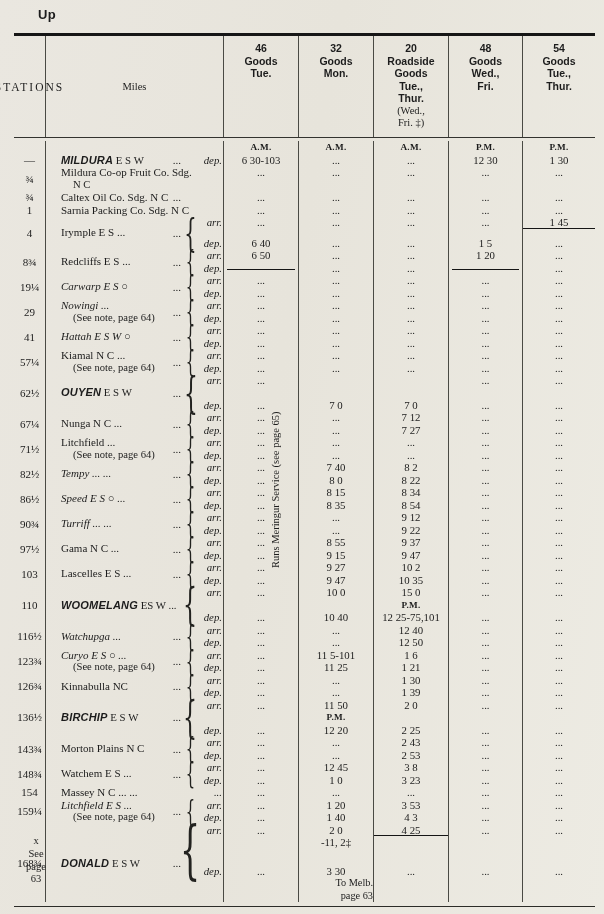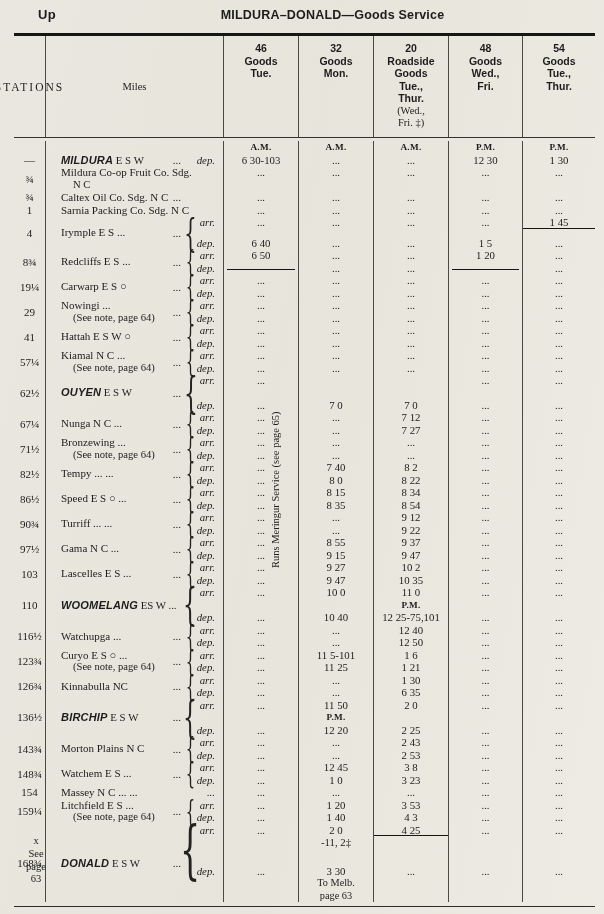--- a/index.html
+++ b/index.html
@@ -20,51 +20,50 @@
   .hs{display:flex;align-items:center;justify-content:center;font-size:11.5px;letter-spacing:2px;}
   .ht{padding-top:6px;text-align:center;font:bold 10.5px "Liberation Sans",sans-serif;line-height:12.5px;}
   .htl{white-space:nowrap;}
   .htl.sub{font-family:Liberation Serif, serif;font-weight:normal;font-size:10.5px;}
   .tbody{position:relative;border-bottom:1.5px solid #2c2c28;padding:3px 0 4px 0;}
   .cm{display:flex;align-items:center;justify-content:center;font-size:11px;text-align:center;}
   .cs{border-left:1px solid #4a4a44;position:relative;display:flex;flex-direction:column;
       justify-content:center;padding-left:15px;}
   .snm{line-height:12.5px;white-space:nowrap;font-size:11px;}
   .snm .b{font-family:"Liberation Sans",sans-serif;font-weight:bold;font-size:11px;letter-spacing:.2px;font-style:italic;}
-  .snm .i{text-align:right;}
+  .snm .i{font-style:italic;text-align:right;}
   .snm .sfx{font-size:10.8px;margin-top:36px;}
   .note{line-height:12.5px;padding-left:12px;font-size:10.6px;white-space:nowrap;}
   .lblcol{position:absolute;right:1px;top:0;width:30px;}
-  .ll{height:12.5px;line-height:12.5px;text-align:right;padding-right:7px;
+  .ll{height:12.5px;line-height:12.5px;text-align:right;padding-right:0;
       font-style:italic;font-size:10.8px;}
   .brace{position:absolute;right:27px;top:0;width:11px;display:flex;align-items:center;
       justify-content:center;overflow:visible;}
   .brace span{display:block;transform:scaleX(.5);color:#22221f;font-family:"DejaVu Serif",serif;}
   .edots{position:absolute;right:42px;top:50%;transform:translateY(-50%);font-size:11px;}
   .ct{border-left:1px solid #4a4a44;display:flex;flex-direction:column;}
   .tv{box-sizing:border-box;height:12.5px;line-height:12.5px;font-size:10.8px;width:100%;
       text-align:center;white-space:nowrap;}
   .tv.u{border-bottom:1.4px solid #151515;}
   .tv.ampm{font-weight:bold;font-size:9.2px;letter-spacing:.3px;}
-  .tv.small{font-size:10.3px;}
+  .tv.small{font-size:10.3px;text-align:right;}
   .ruleonly{box-sizing:border-box;height:12.5px;display:flex;align-items:center;}
   .rl{width:92%;margin:3px auto 0 auto;border-top:1.4px solid #151515;}
   .sp{width:100%;}
   .rot{position:absolute;left:256px;top:256px;height:192px;width:16px;
       writing-mode:vertical-rl;transform:rotate(180deg);font-size:10.5px;
       white-space:nowrap;text-align:center;}
   .corner{position:absolute;left:0;top:697px;width:44px;text-align:center;
       font-size:10.5px;line-height:12.8px;}
 </style>
 </head>
 <body>
 
 <div class="page">
   <div class="up">Up</div>
-  <div class="title">MILDURA–DONALD—Goods Service</div>
   <div class="table">
     <div class="thead" id="thead">
       <div class="hc hs">STATIONS</div>
       <div class="hc hm">Miles</div>
     <div class="hc ht">
           <div class="htl">46</div>
           <div class="htl">Goods</div>
           <div class="htl">Tue.</div>
         </div>
         <div class="hc ht">
@@ -495,21 +494,21 @@
             <div class="tv">...</div>
           </div>
           <div class="ct">
             <div class="tv">...</div>
             <div class="tv">...</div>
           </div>
         </div>
         <div class="blk">
           <div class="cm">71½</div>
           <div class="cs">
-            <div class="snm"><span class="">Bronzewing ...</span></div>
+            <div class="snm"><span class="">Litchfield ...</span></div>
             <div class="note">(See note, page 64)</div>
             <div class="edots">...</div>
             <div class="lblcol">
               <div class="ll">arr.</div>
               <div class="ll">dep.</div>
             </div>
             <div class="brace" style="height: 25px;">
               <span style="font-size: 29.5px; line-height: 25px;">{</span>
             </div>
           </div>
@@ -721,21 +720,21 @@
             <div class="tv">...</div>
             <div class="tv ampm"></div>
             <div class="tv">...</div>
           </div>
           <div class="ct">
             <div class="tv">10 0</div>
             <div class="tv ampm"></div>
             <div class="tv">10 40</div>
           </div>
           <div class="ct">
-            <div class="tv">11 0</div>
+            <div class="tv">15 0</div>
             <div class="tv ampm">P.M.</div>
             <div class="tv">12 25-75,101</div>
           </div>
           <div class="ct">
             <div class="tv">...</div>
             <div class="tv ampm"></div>
             <div class="tv">...</div>
           </div>
           <div class="ct">
             <div class="tv">...</div>
@@ -828,21 +827,21 @@
           <div class="ct">
             <div class="tv">...</div>
             <div class="tv">...</div>
           </div>
           <div class="ct">
             <div class="tv">...</div>
             <div class="tv">...</div>
           </div>
           <div class="ct">
             <div class="tv">1 30</div>
-            <div class="tv">6 35</div>
+            <div class="tv">1 39</div>
           </div>
           <div class="ct">
             <div class="tv">...</div>
             <div class="tv">...</div>
           </div>
           <div class="ct">
             <div class="tv">...</div>
             <div class="tv">...</div>
           </div>
         </div>

